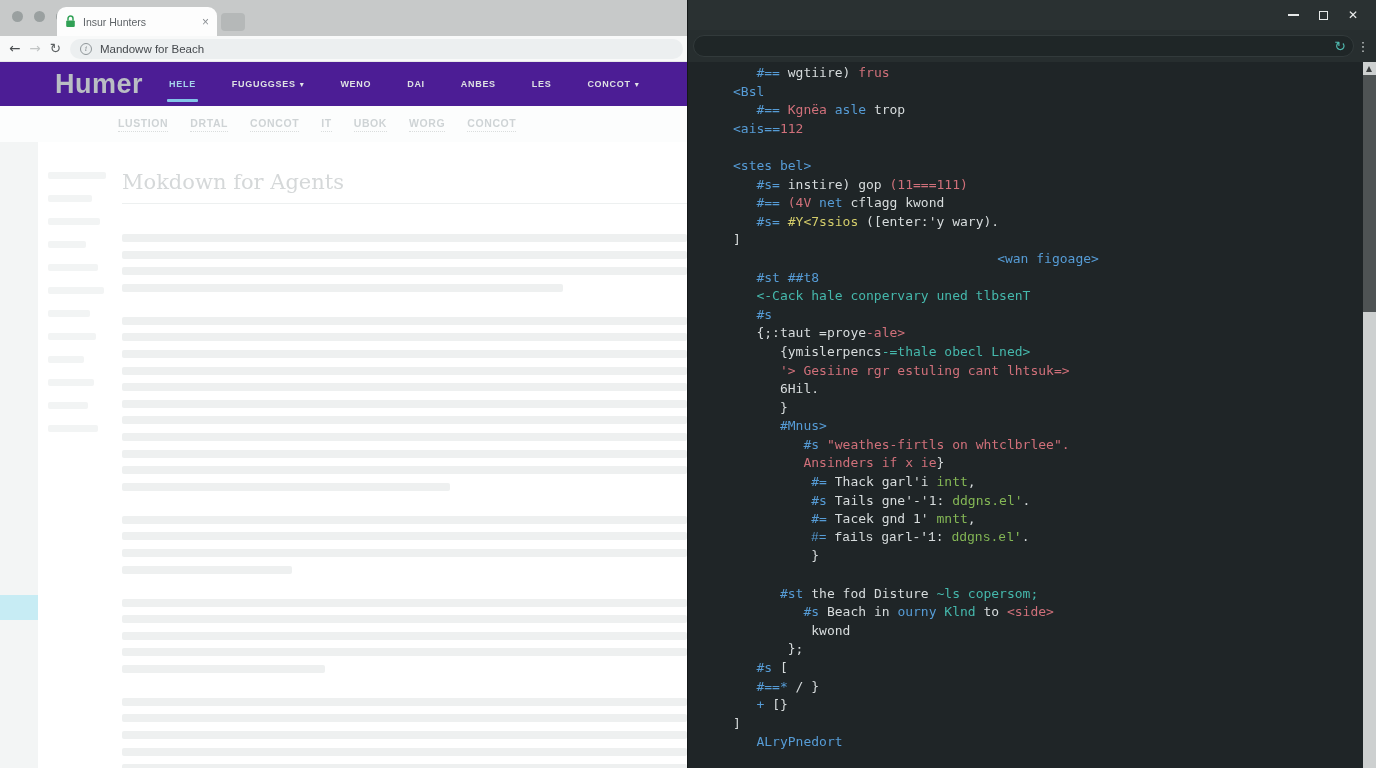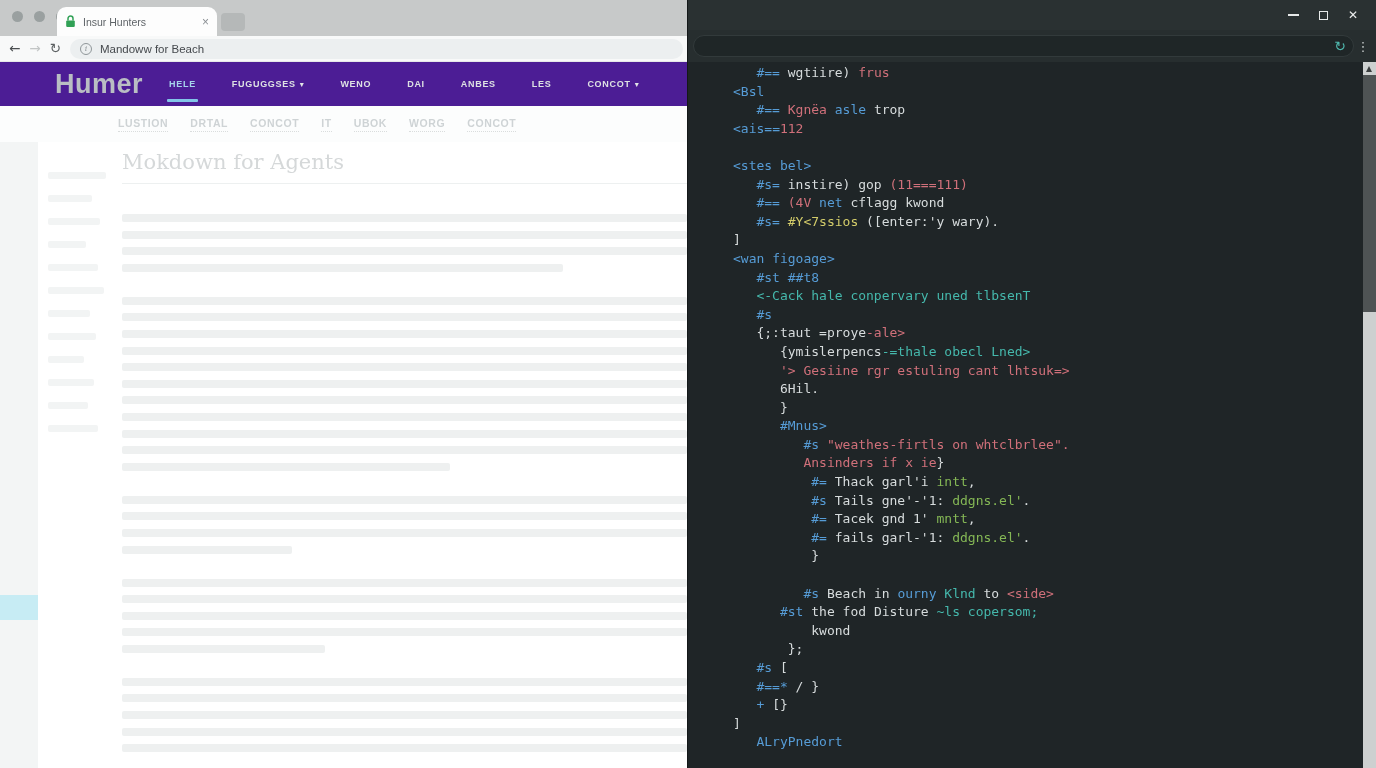--- a/index.html
+++ b/index.html
@@ -43,21 +43,21 @@
                  padding-bottom:2px; border-bottom:1px dotted #dadddd; }
 
   
   .content { position:relative; height:626px; background:#fff; }
   .rail { position:absolute; left:0; top:0; bottom:0; width:38px; background:#f3f5f5; }
   .rail-highlight { position:absolute; left:0; top:453px; width:38px; height:25px; background:#c7ecf4; }
   .toc { position:absolute; left:48px; top:30px; width:70px; }
   .toc-line { height:7px; border-radius:2px; background:#f2f4f4; margin-bottom:16px; }
   .article { position:absolute; left:122px; top:0; right:0; bottom:0; overflow:hidden; }
   .article h1 { font-family:"DejaVu Serif", serif; font-weight:normal; font-size:21px;
-                color:#d5d8d9; margin-top:8px; }
+                color:#d5d8d9; margin-top:28px; }
   .rule { height:1px; background:#edf0f0; margin-top:9px; margin-bottom:30px; }
   .para { margin-bottom:25px; }
   .pline { height:8px; border-radius:2px; background:#eef0f0; margin-bottom:8.6px; }
 
   
   .win-right { position:absolute; left:687px; top:0; width:689px; height:768px;
                background:#1f2527; border-left:1px solid #141819; }
   .titlebar { height:30px; background:#2a3132; display:flex; align-items:center;
               justify-content:flex-end; padding-right:8px; }
   .wc { width:30px; height:30px; display:flex; align-items:center; justify-content:center; }
@@ -243,40 +243,40 @@
         <div class="code-line" style="padding-left: 3ch;"><span class="tk-b">#== </span><span class="tk-w">wgtiire) </span><span class="tk-r">frus</span></div>
         <div class="code-line" style="padding-left: 0ch;"><span class="tk-b">&lt;Bsl</span></div>
         <div class="code-line" style="padding-left: 3ch;"><span class="tk-b">#== </span><span class="tk-r">Kgnëa </span><span class="tk-b">asle </span><span class="tk-w">trop</span></div>
         <div class="code-line" style="padding-left: 0ch;"><span class="tk-b">&lt;ais==</span><span class="tk-r">112</span></div>
         <div class="code-line" style="padding-left: 0ch;">&nbsp;</div>
         <div class="code-line" style="padding-left: 0ch;"><span class="tk-b">&lt;stes bel&gt;</span></div>
         <div class="code-line" style="padding-left: 3ch;"><span class="tk-b">#s= </span><span class="tk-w">instire) gop </span><span class="tk-r">(11===111)</span></div>
         <div class="code-line" style="padding-left: 3ch;"><span class="tk-b">#== </span><span class="tk-r">(4V </span><span class="tk-b">net </span><span class="tk-w">cflagg kwond</span></div>
         <div class="code-line" style="padding-left: 3ch;"><span class="tk-b">#s= </span><span class="tk-y">#Y&lt;7ssios </span><span class="tk-w">([enter:'y wary).</span></div>
         <div class="code-line" style="padding-left: 0ch;"><span class="tk-w">]</span></div>
-        <div class="code-line" style="padding-left: 0ch;"><span class="tk-b">&lt;wan figoage&gt;</span></div>
+        <div class="code-line" style="padding-left: 0ch; text-align: center;"><span class="tk-b">&lt;wan figoage&gt;</span></div>
         <div class="code-line" style="padding-left: 3ch;"><span class="tk-b">#st ##t8</span></div>
         <div class="code-line" style="padding-left: 3ch;"><span class="tk-t">&lt;-Cack hale conpervary uned tlbsenT</span></div>
         <div class="code-line" style="padding-left: 3ch;"><span class="tk-b">#s</span></div>
         <div class="code-line" style="padding-left: 3ch;"><span class="tk-w">{;:taut =proye</span><span class="tk-r">-ale&gt;</span></div>
         <div class="code-line" style="padding-left: 6ch;"><span class="tk-w">{ymislerpencs</span><span class="tk-t">-=thale obecl Lned&gt;</span></div>
         <div class="code-line" style="padding-left: 6ch;"><span class="tk-r">'&gt; Gesiine rgr estuling cant lhtsuk=&gt;</span></div>
         <div class="code-line" style="padding-left: 6ch;"><span class="tk-w">6Hil.</span></div>
         <div class="code-line" style="padding-left: 6ch;"><span class="tk-w">}</span></div>
         <div class="code-line" style="padding-left: 6ch;"><span class="tk-b">#Mnus&gt;</span></div>
         <div class="code-line" style="padding-left: 9ch;"><span class="tk-b">#s </span><span class="tk-r">"weathes-firtls on whtclbrlee".</span></div>
         <div class="code-line" style="padding-left: 9ch;"><span class="tk-r">Ansinders if x ie</span><span class="tk-w">}</span></div>
         <div class="code-line" style="padding-left: 10ch;"><span class="tk-b">#= </span><span class="tk-w">Thack garl'i </span><span class="tk-g">intt</span><span class="tk-w">,</span></div>
         <div class="code-line" style="padding-left: 10ch;"><span class="tk-b">#s </span><span class="tk-w">Tails gne'-'1: </span><span class="tk-g">ddgns.el'</span><span class="tk-w">.</span></div>
         <div class="code-line" style="padding-left: 10ch;"><span class="tk-b">#= </span><span class="tk-w">Tacek gnd 1' </span><span class="tk-g">mntt</span><span class="tk-w">,</span></div>
-        <div class="code-line" style="padding-left: 10ch;"><span class="tk-b">#= </span><span class="tk-w">fails garl-'1: </span><span class="tk-g">ddgns.el'</span><span class="tk-w">.</span></div>
+        <div class="code-line" style="padding-left: 10ch; font-family: Liberation Mono, monospace;"><span class="tk-b">#= </span><span class="tk-w">fails garl-'1: </span><span class="tk-g">ddgns.el'</span><span class="tk-w">.</span></div>
         <div class="code-line" style="padding-left: 10ch;"><span class="tk-w">}</span></div>
         <div class="code-line" style="padding-left: 0ch;">&nbsp;</div>
+        <div class="code-line" style="padding-left: 6ch;"><span class="tk-b">#st </span><span class="tk-w">the fod Disture </span><span class="tk-t">~ls copersom;</span></div>
         <div class="code-line" style="padding-left: 9ch;"><span class="tk-b">#s </span><span class="tk-w">Beach in </span><span class="tk-b">ourny </span><span class="tk-t">Klnd </span><span class="tk-w">to </span><span class="tk-r">&lt;side&gt;</span></div>
-        <div class="code-line" style="padding-left: 6ch;"><span class="tk-b">#st </span><span class="tk-w">the fod Disture </span><span class="tk-t">~ls copersom;</span></div>
         <div class="code-line" style="padding-left: 10ch;"><span class="tk-w">kwond</span></div>
         <div class="code-line" style="padding-left: 7ch;"><span class="tk-w">};</span></div>
         <div class="code-line" style="padding-left: 3ch;"><span class="tk-b">#s </span><span class="tk-w">[</span></div>
         <div class="code-line" style="padding-left: 3ch;"><span class="tk-b">#==* </span><span class="tk-w">/ }</span></div>
         <div class="code-line" style="padding-left: 3ch;"><span class="tk-b">+ </span><span class="tk-w">[}</span></div>
         <div class="code-line" style="padding-left: 0ch;"><span class="tk-w">]</span></div>
         <div class="code-line" style="padding-left: 3ch;"><span class="tk-b">ALryPnedort</span></div>
       </div>
     <div class="scrollbar">
       <span class="scroll-arrow"></span>

